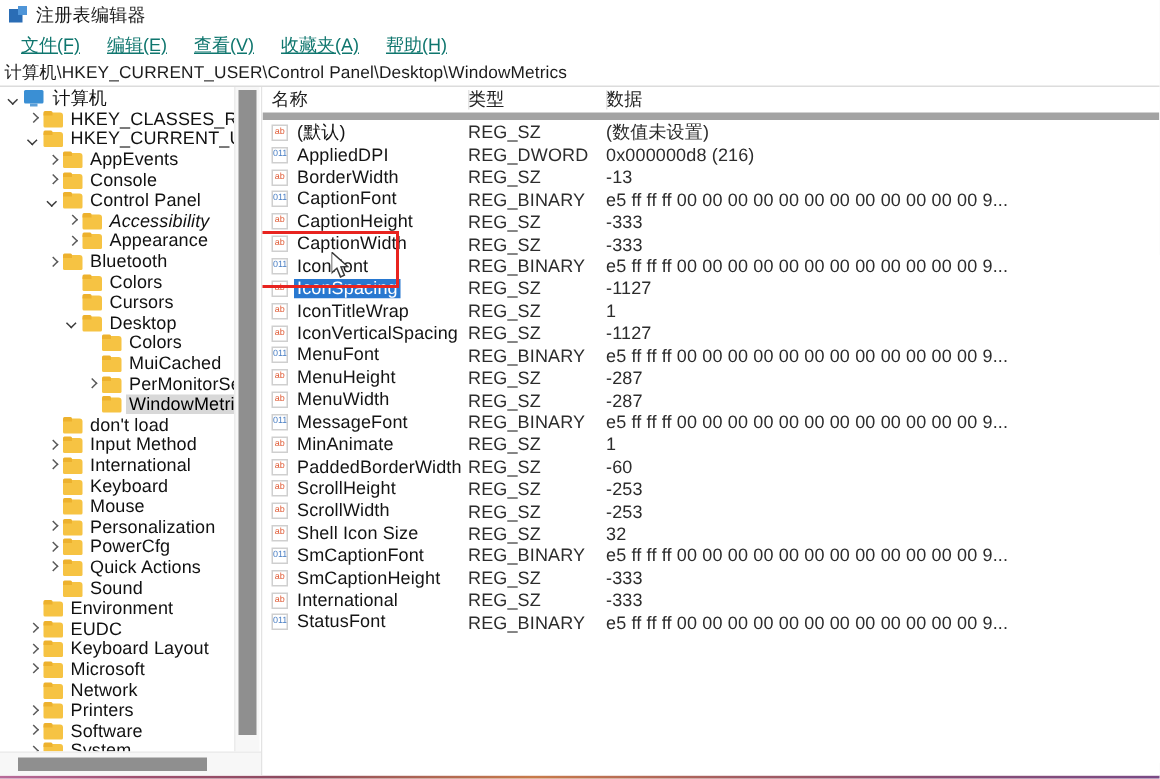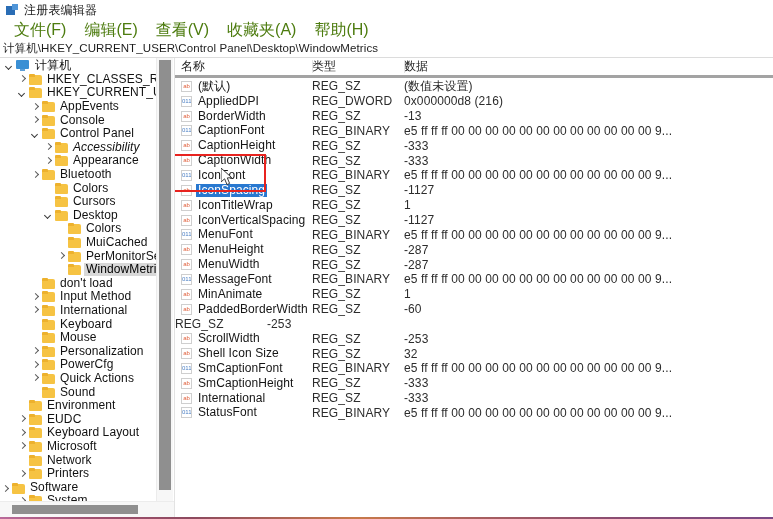--- a/index.html
+++ b/index.html
@@ -54,26 +54,27 @@
 
   
   .menubar {
     height: 20px;
     display: flex; align-items: center;
     padding-left: 5px;
     background: #ffffff;
     flex: 0 0 auto;
   }
   .menu-item {
-    font-size: 16px;
-    color: #4d7c0f;
+    font-size: 12px;
+    color: #0f766e;
     padding: 0 9px;
     line-height: 20px;
     cursor: default;
     white-space: nowrap;
+    text-decoration: underline;
   }
 
   
   .addressbar {
     height: 17px;
     background: #ffffff;
     display: flex; align-items: center;
     padding-left: 3px;
     border-bottom: 1px solid #dcdcdc;
     flex: 0 0 auto;
@@ -231,21 +232,21 @@
     flex: 1 1 auto;
     position: relative;
     background: #ffffff;
     overflow: hidden;
   }
   .list-header {
     height: 17px;
     display: flex;
     align-items: center;
     background: #ffffff;
-    border-bottom: 3px solid #a3a3a3;
+    border-bottom: 5px solid #a3a3a3;
     position: relative;
   }
   .col-name   { width: 137px; flex: 0 0 auto; padding-left: 6px; box-sizing: border-box; }
   .col-type   { width: 92px;  flex: 0 0 auto; box-sizing: border-box; }
   .col-data   { flex: 1 1 auto; box-sizing: border-box; }
   .list-header .hcell {
     font-size: 12px;
     color: #222;
     white-space: nowrap;
     letter-spacing: 0.1px;
@@ -516,21 +517,21 @@
             <div class="tree-row" style="padding-left: 17px;">
               <span class="expander "></span>
               <span class="folder-ico"></span>
               <span class="tree-label">Network</span>
             </div>
             <div class="tree-row" style="padding-left: 17px;">
               <span class="expander collapsed"></span>
               <span class="folder-ico"></span>
               <span class="tree-label">Printers</span>
             </div>
-            <div class="tree-row" style="padding-left: 0; align-items: flex-end;">
+            <div class="tree-row" style="padding-left: 17px;">
               <span class="expander collapsed"></span>
               <span class="folder-ico"></span>
               <span class="tree-label">Software</span>
             </div>
             <div class="tree-row" style="padding-left: 17px;">
               <span class="expander collapsed"></span>
               <span class="folder-ico"></span>
               <span class="tree-label">System</span>
             </div>
           </div>
@@ -674,20 +675,24 @@
           </div>
           <div class="list-row">
             <div class="name-cell">
               <span class="val-ico sz">ab</span>
               <span class="name-text">PaddedBorderWidth</span>
             </div>
             <div class="type-text">REG_SZ</div>
             <div class="data-text">-60</div>
           </div>
           <div class="list-row">
+            <div class="name-cell">
+              <span class="val-ico sz">ab</span>
+              <span class="name-text">ScrollHeight</span>
+            </div>
             <div class="type-text">REG_SZ</div>
             <div class="data-text">-253</div>
           </div>
           <div class="list-row">
             <div class="name-cell">
               <span class="val-ico sz">ab</span>
               <span class="name-text">ScrollWidth</span>
             </div>
             <div class="type-text">REG_SZ</div>
             <div class="data-text">-253</div>

